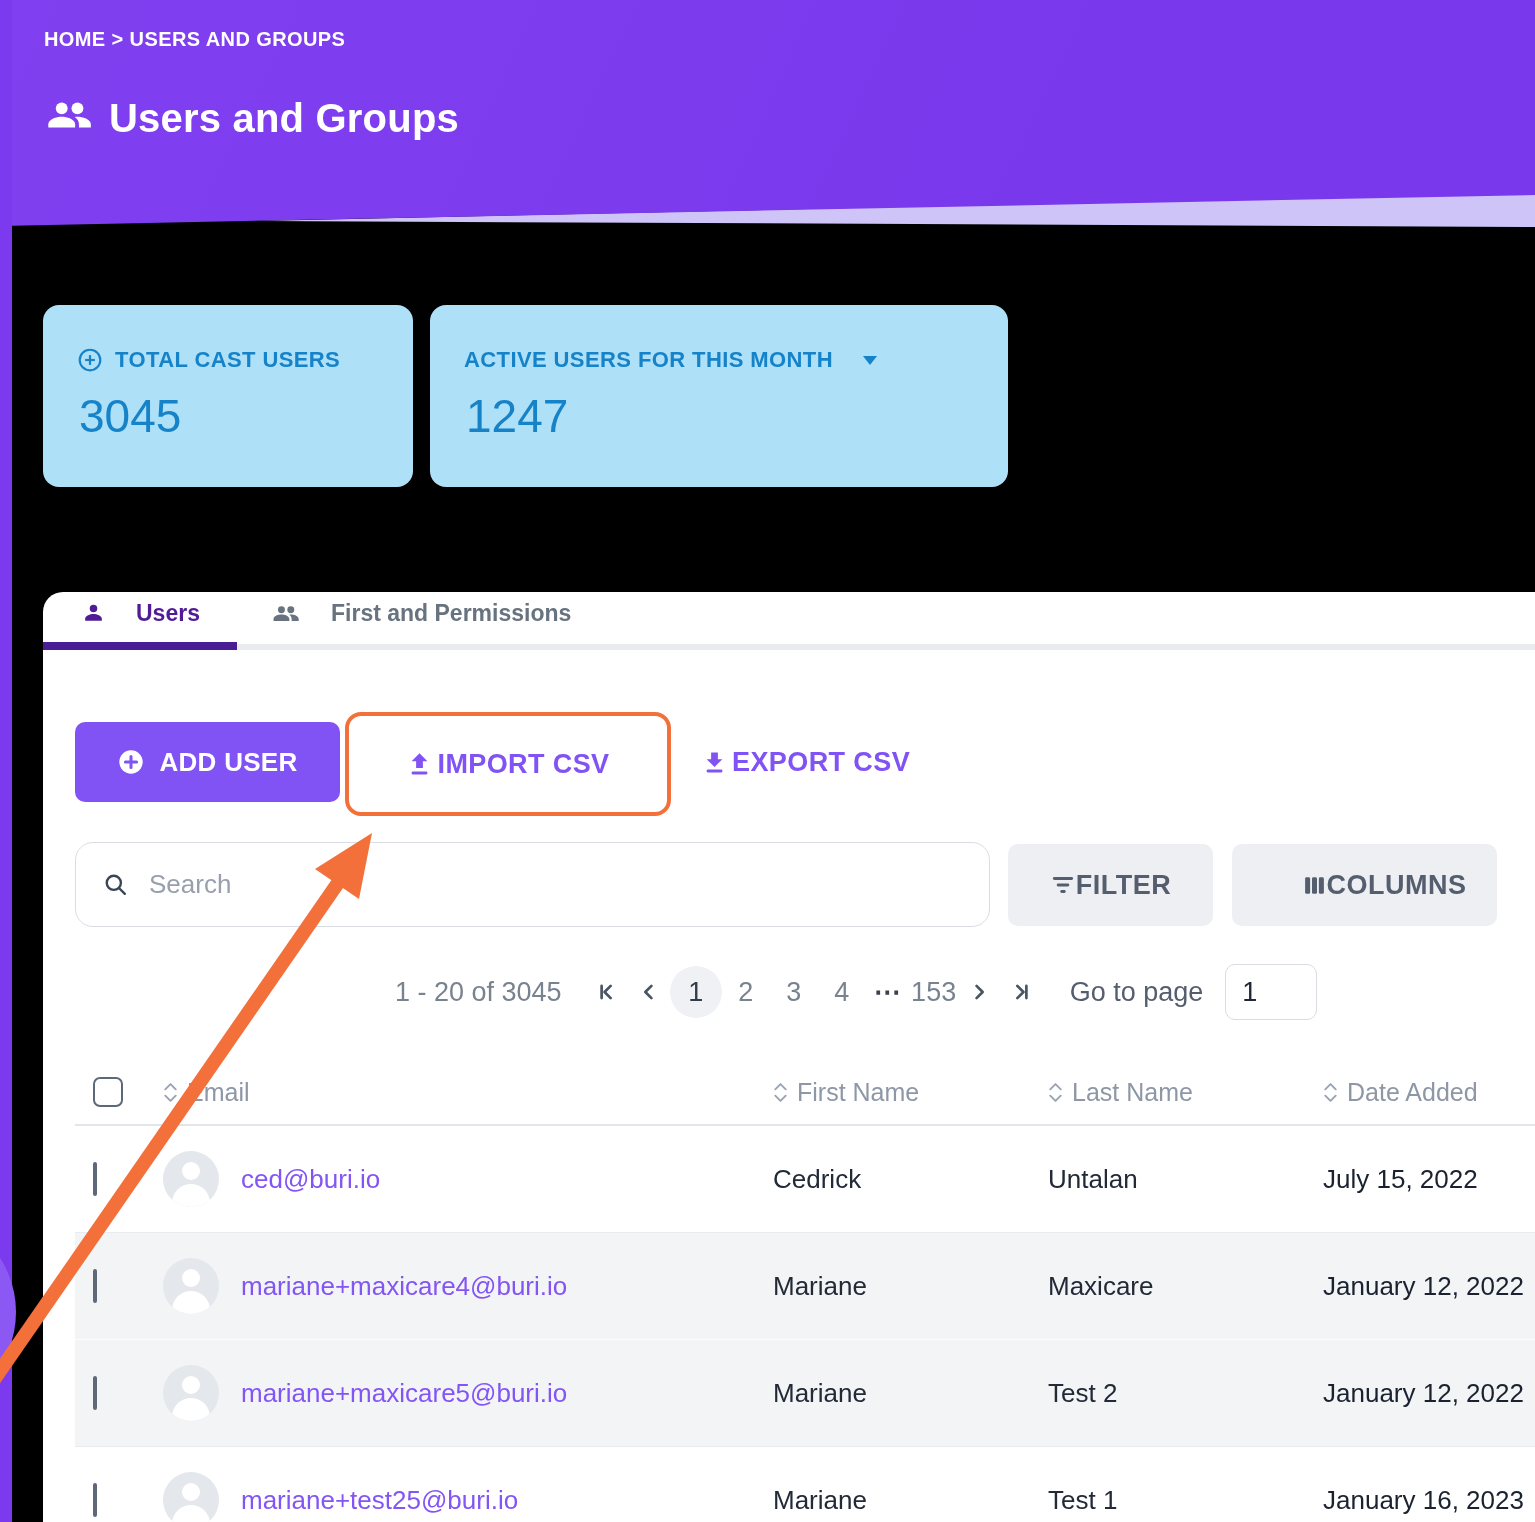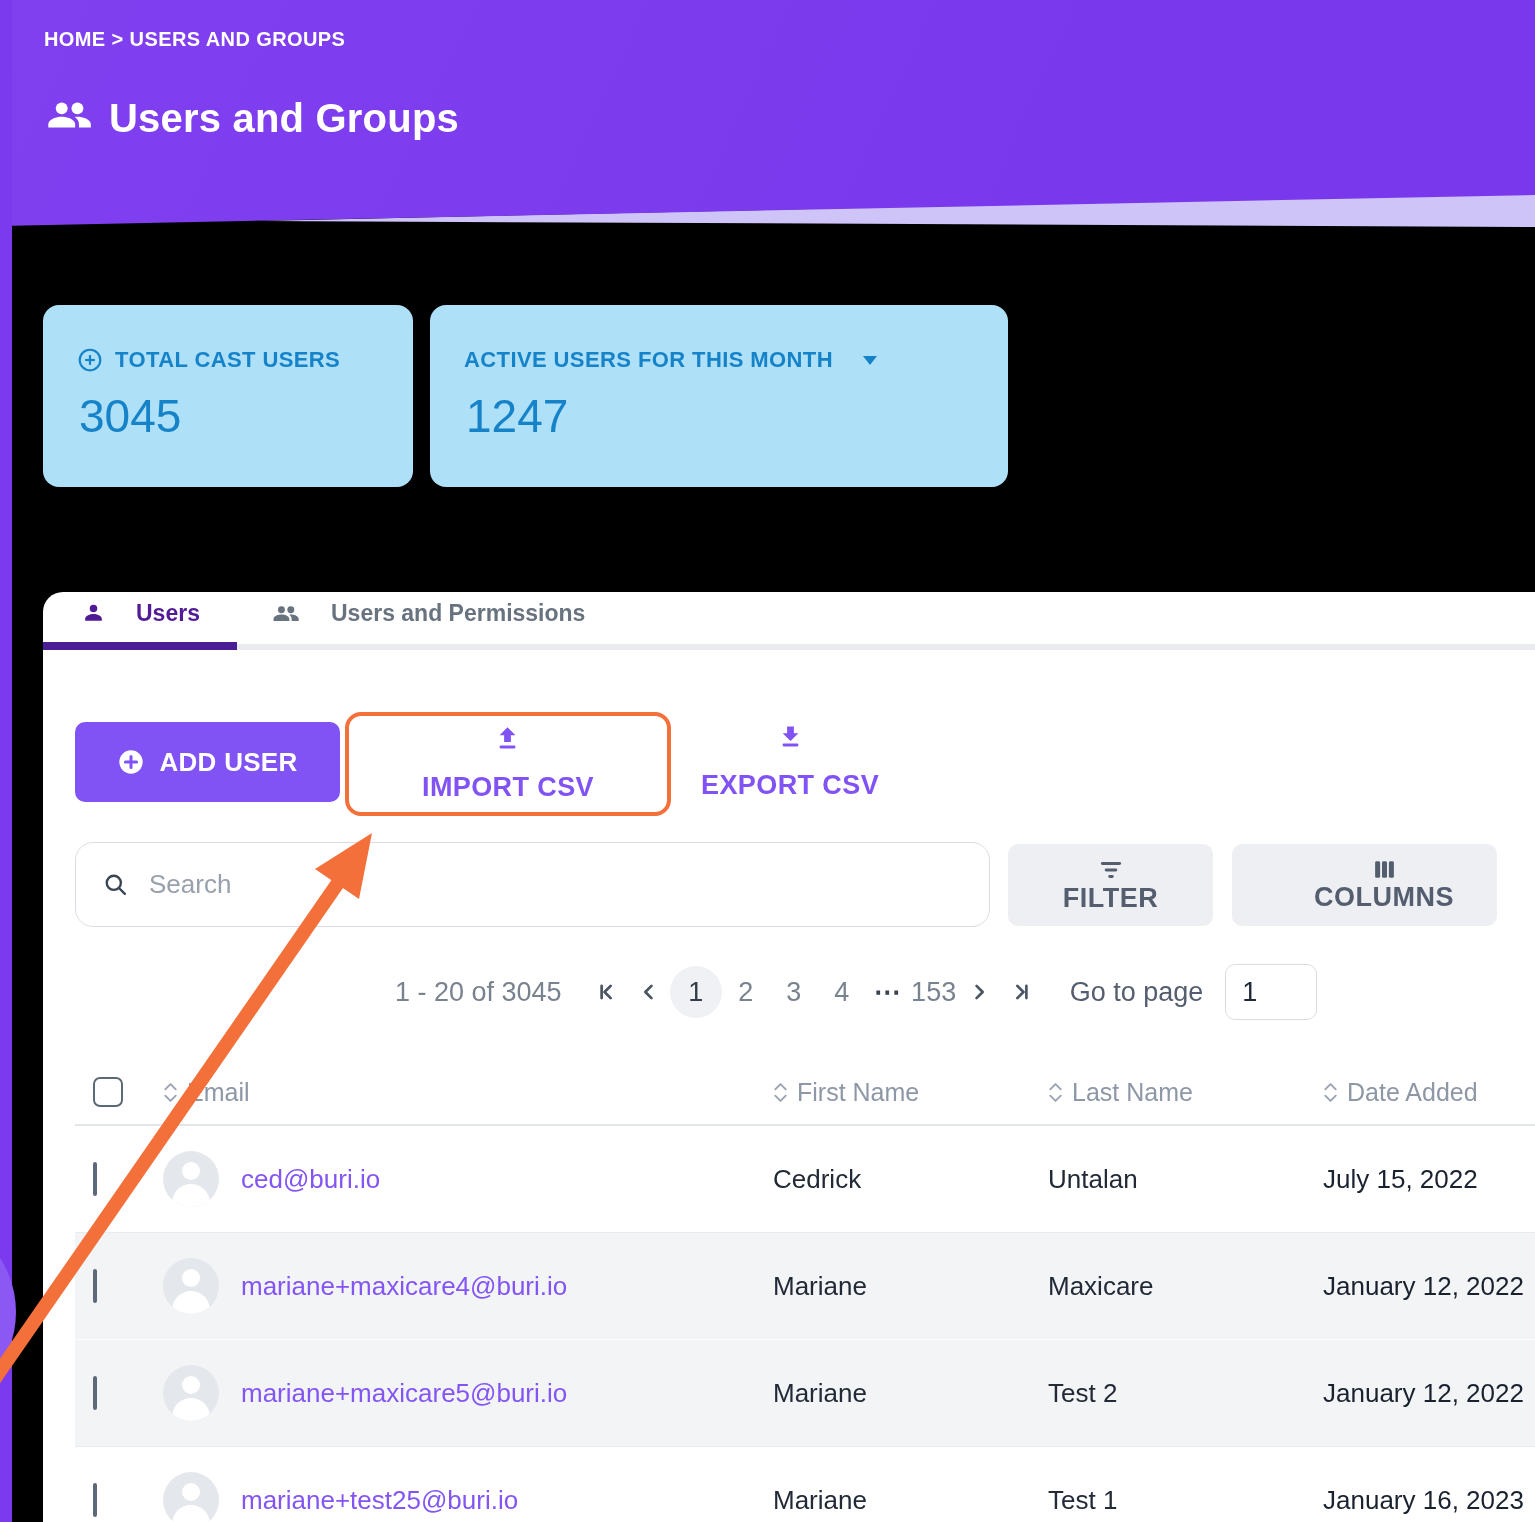--- a/index.html
+++ b/index.html
@@ -44,31 +44,31 @@
   .tab.users{left:38px;color:#521B96;}
   .tab.groups{left:228px;color:#68737F;}
 
   
   .btn-add{position:absolute;left:32px;top:130px;width:265px;height:80px;background:#8153F5;border:none;
     border-radius:10px;color:#fff;font-family:inherit;font-size:26px;font-weight:700;letter-spacing:.3px;
     display:flex;align-items:center;justify-content:center;gap:14px;cursor:pointer;}
   .import-box{position:absolute;left:302px;top:120px;width:318px;height:96px;border:4px solid #F3703B;
     border-radius:16px;z-index:40;display:flex;align-items:center;justify-content:center;}
   .btn-text{background:none;border:none;font-family:inherit;color:#8153F5;font-size:27px;font-weight:600;
-    letter-spacing:.4px;display:flex;align-items:center;gap:20px;cursor:pointer;flex-direction:column;}
+    letter-spacing:.4px;display:flex;align-items:center;gap:4px;cursor:pointer;}
   .btn-export{position:absolute;left:652px;top:130px;height:80px;}
 
   
   .search-wrap{position:absolute;left:32px;top:250px;width:915px;height:85px;background:#fff;
     border:1.5px solid #D9DDE3;border-radius:18px;display:flex;align-items:center;padding-left:26px;gap:18px;box-sizing:border-box;}
   .search-wrap input{border:none;outline:none;font-family:inherit;font-size:26px;color:#333;flex:1;background:transparent;}
   .search-wrap input::placeholder{color:#98A0AC;}
   .btn-gray{position:absolute;top:252px;height:82px;background:#EDEFF3;border:none;border-radius:10px;
     font-family:inherit;color:#545E6E;font-size:27px;font-weight:600;letter-spacing:.5px;
-    display:flex;align-items:center;justify-content:center;gap:0;cursor:pointer;flex-direction:column;}
+    display:flex;align-items:center;justify-content:center;gap:0;cursor:pointer;}
   .btn-filter{left:965px;width:205px;}
   .btn-columns{left:1189px;width:265px;padding-left:45px;}
 
   
   .pagerow{position:absolute;left:352px;top:372px;height:56px;display:flex;align-items:center;
     font-size:27px;color:#79828F;}
   .pg-range{margin-right:24px;color:#79828F;}
   .pg-nav{width:42px;height:42px;display:flex;align-items:center;justify-content:center;cursor:pointer;}
   .pg-num{width:48px;height:52px;display:flex;align-items:center;justify-content:center;cursor:pointer;color:#79828F;}
   .pg-num.active{width:52px;height:52px;border-radius:50%;background:#EFF1F4;color:#333C49;}
@@ -163,21 +163,21 @@
       </div>
       <div class="tab groups">
         <span>
           <svg width="30" height="24" viewBox="0 0 24 20" fill="#68737F">
             <circle cx="8.2" cy="6.4" r="2.9"></circle>
               <circle cx="16" cy="6.4" r="2.9"></circle>
             <path d="M8.2 10.5c-2.5 0-6.6 1.2-6.6 3.7v1.6h13.2v-1.6c0-2.5-4.1-3.7-6.6-3.7z"></path>
             <path d="M16 10.5c-.4 0-.8 0-1.3.1 1.2.9 2 2 2 3.6v1.6h5.9v-1.6c0-2.5-4.1-3.7-6.6-3.7z"></path>
           </svg>
         </span>
-        <span>Users and Permissions</span>
+        <span>First and Permissions</span>
       </div>
     </div>
 
     <button class="btn-add">
       <span>
         <svg width="28" height="28" viewBox="0 0 24 24">
           <circle cx="12" cy="12" r="10" fill="#ffffff"></circle>
           <path d="M12 7.2v9.6M7.2 12h9.6" stroke="#8153F5" stroke-width="2.6" stroke-linecap="round"></path>
         </svg>
       </span>

